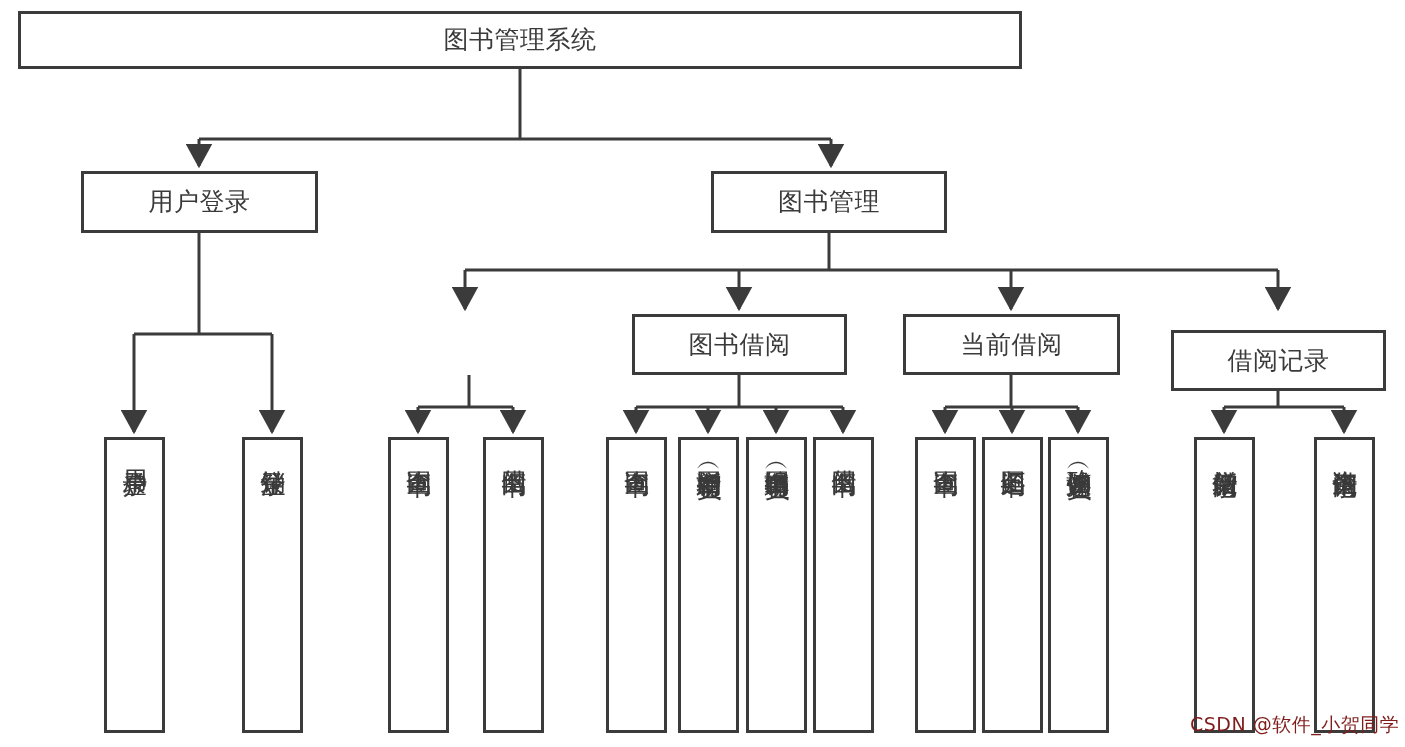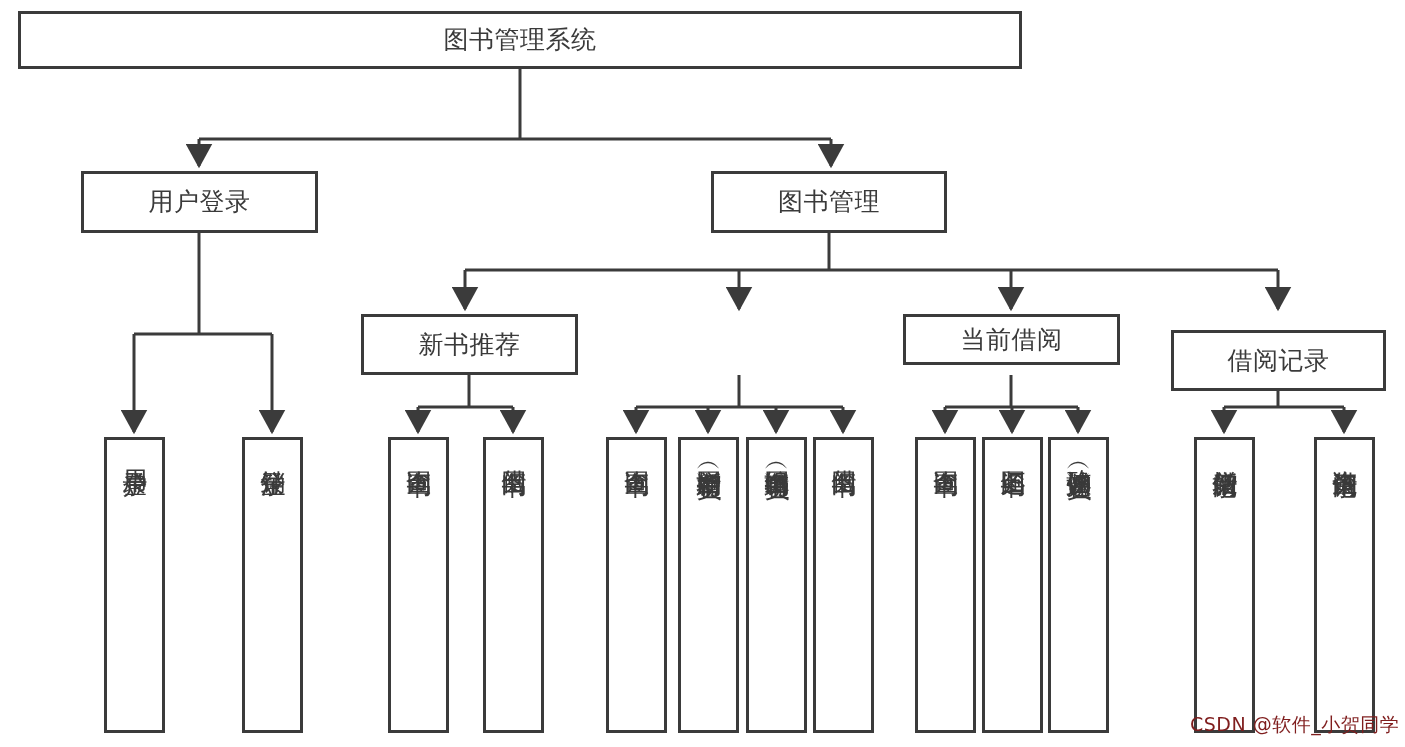--- a/index.html
+++ b/index.html
@@ -125,26 +125,26 @@
   </div>
 
   <div class="node h" style="left:81px; top:171px; width:237px; height:62px;">
     <span>用户登录</span>
   </div>
 
   <div class="node h" style="left:711px; top:171px; width:236px; height:62px;text-align:right;">
     <span>图书管理</span>
   </div>
 
-  <div class="node h" style="left:361px; top:314px; width:217px; height:61px;">
-    <span>新书推荐</span>
-  </div>
-
-
-  <div class="node h" style="left:903px; top:314px; width:217px; height:51px;">
+
+  <div class="node h" style="left:632px; top:314px; width:215px; height:61px;">
+    <span>图书借阅</span>
+  </div>
+
+  <div class="node h" style="left:903px; top:314px; width:217px; height:61px;">
     <span>当前借阅</span>
   </div>
 
   <div class="node h" style="left:1171px; top:330px; width:215px; height:61px;">
     <span>借阅记录</span>
   </div>
 
   <div class="node v" style="left:104px; top:437px; width:61px; height:296px;">
     <span class="vlabel">用户登录</span>
   </div>

